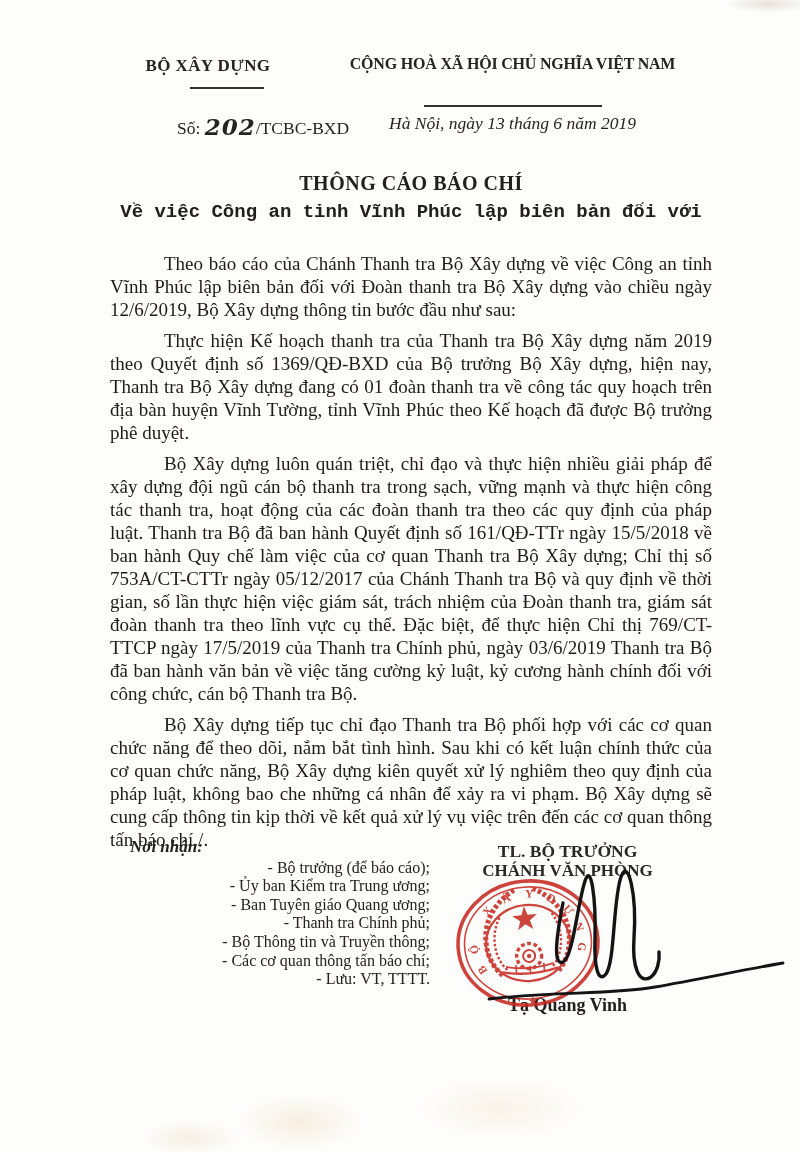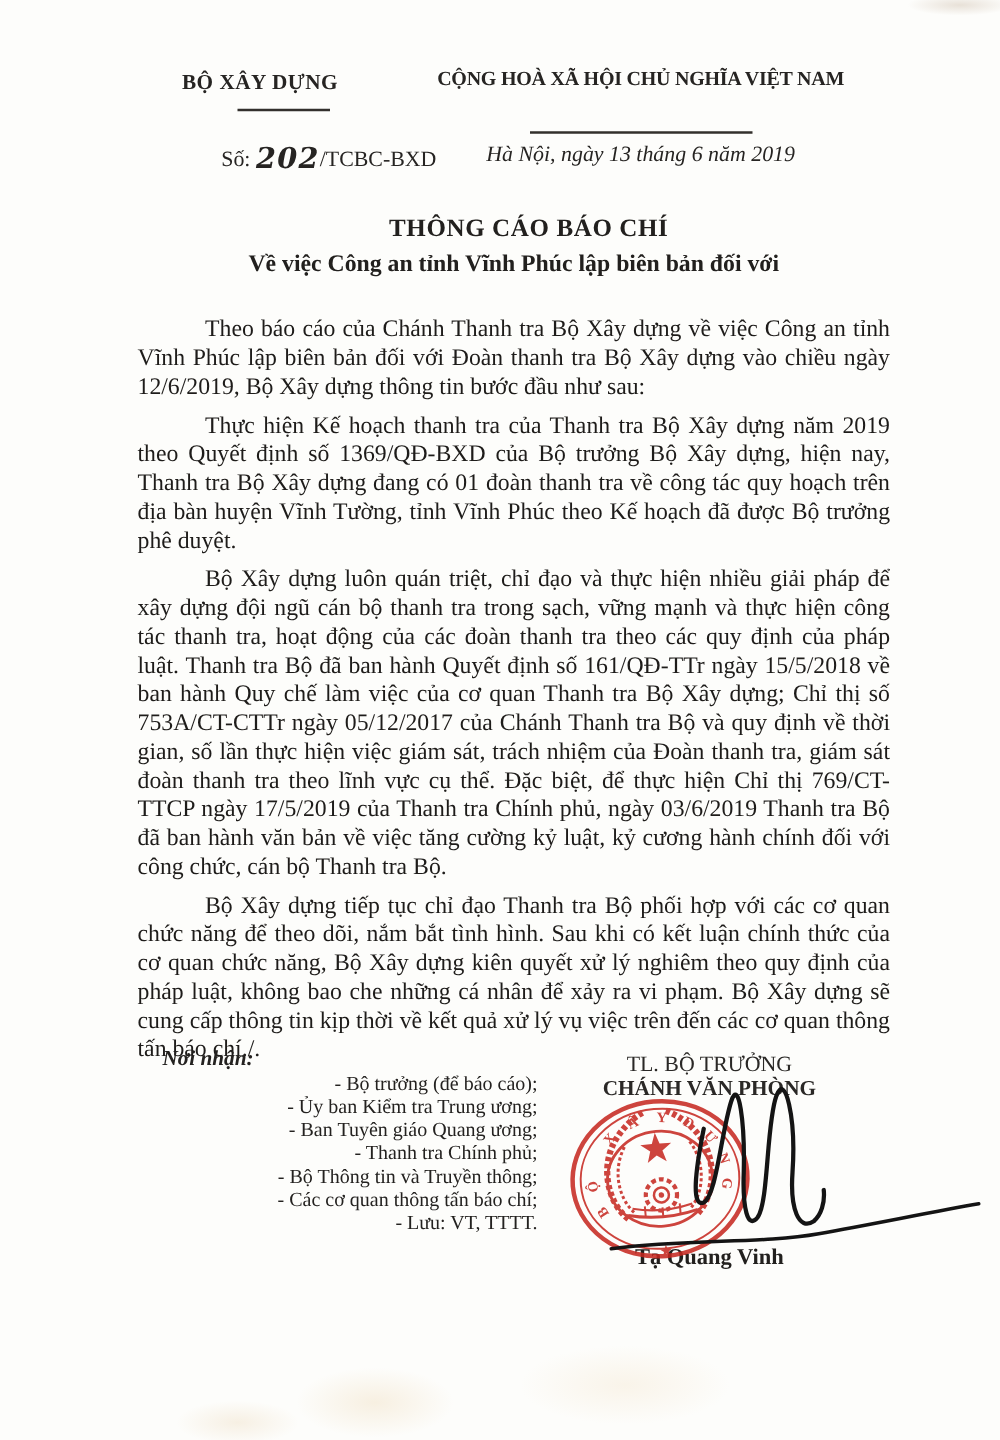--- a/index.html
+++ b/index.html
@@ -23,34 +23,34 @@
   
   .org{left:68px;top:56px;width:280px;font-size:17px;font-weight:bold;letter-spacing:.4px;color:#262422;text-align:center;}
   .org-line{left:190px;top:87px;width:74px;border-top:2px solid #33302d;}
   .doc-no{left:145px;top:112px;font-size:17.5px;color:#262422;margin-left:32px;}
   .doc-no .hand{font-family:"DejaVu Serif",serif;font-style:italic;font-weight:bold;font-size:23px;letter-spacing:1px;position:relative;top:1px;}
   .republic{left:325px;top:55px;width:375px;font-size:16px;font-weight:bold;letter-spacing:-.2px;color:#262422;}
   .motto{left:325px;top:79px;width:375px;font-size:18px;font-weight:bold;color:#262422;}
   .motto-line{left:424px;top:105px;width:178px;border-top:2px solid #33302d;}
   .dateline{left:325px;top:113px;width:375px;font-size:17.5px;font-style:italic;color:#262422;}
   
-  .title{left:122px;top:172px;width:602px;font-size:20px;font-weight:bold;letter-spacing:.5px;color:#22201e;}
-  .subtitle1{left:110px;top:201px;width:602px;font-size:19px;font-weight:bold;color:#22201e;}
+  .title{left:110px;top:172px;width:602px;font-size:20px;font-weight:bold;letter-spacing:.5px;color:#22201e;}
+  .subtitle1{left:110px;top:201px;width:602px;font-size:19px;font-weight:bold;color:#22201e;font-family:Liberation Mono, monospace;}
   .subtitle2{left:110px;top:225px;width:602px;font-size:19px;font-weight:bold;color:#22201e;}
   
   .body-text{left:110px;top:252px;width:602px;}
   .body-text p{
     margin:0 0 8px 0;text-indent:54px;text-align:justify;
     font-size:19px;line-height:23px;color:#1e1c1a;
   }
   
   .recipients{left:130px;top:838px;width:300px;font-size:16px;line-height:18.6px;color:#242220;}
   .recipients .rec-label{font-weight:bold;font-style:italic;font-size:17px;margin:0 0 2px 0;}
   .recipients ul{list-style:none;margin:0;padding:0;text-align:right;}
-  .sig-auth1{left:455px;top:841px;width:225px;font-size:17.5px;font-weight:normal;color:#2a2826;}
+  .sig-auth1{left:455px;top:841px;width:225px;font-size:17.5px;font-weight:bold;color:#2a2826;}
   .sig-auth2{left:455px;top:861px;width:225px;font-size:17px;font-weight:bold;color:#2a2826;}
   .sig-name{left:465px;top:995px;width:205px;font-size:18px;font-weight:bold;color:#22201e;}
   .seal-svg{left:420px;top:840px;pointer-events:none;}
   .seal-stroke{fill:none;}
   .seal-letter{font:bold 11.5px "Liberation Serif",serif;}
 </style>
 </head>
 <body>
 
 <div class="sheet">

